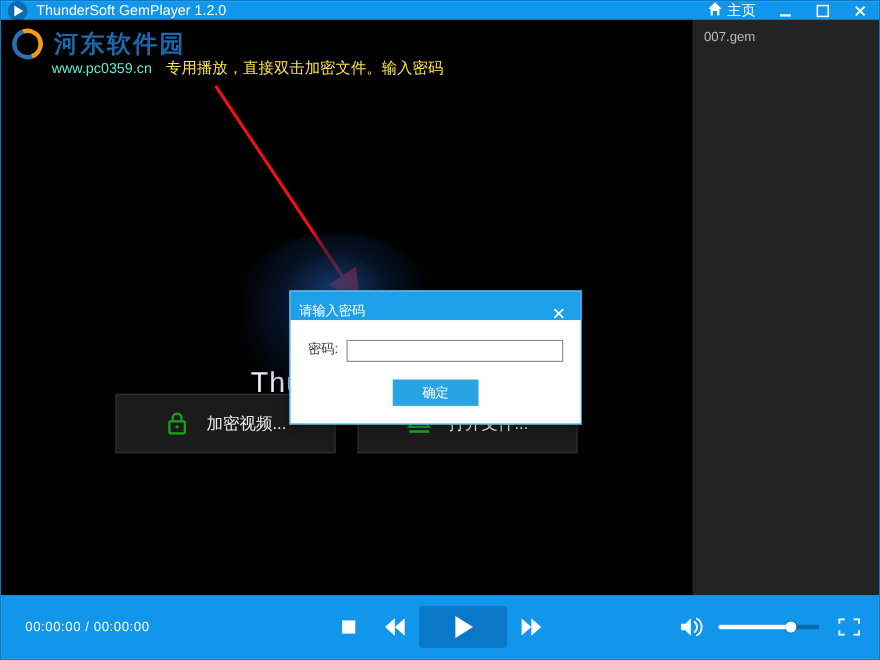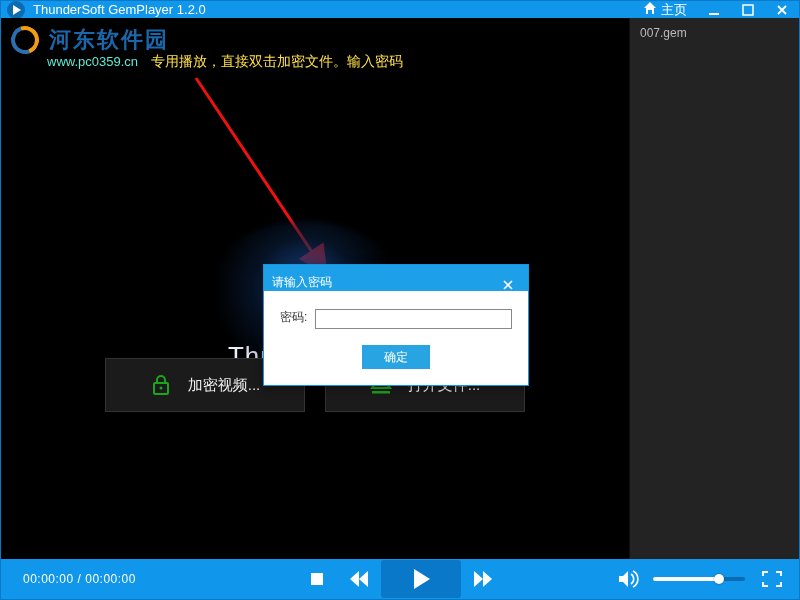--- a/index.html
+++ b/index.html
@@ -44,39 +44,39 @@
 
 
 .sidebar { width:170px; background:#232323; border-left:1px solid #111; display:flex; flex-direction:column; }
 .side-tabs { display:flex; height:28px; }
 .side-tab { flex:1; display:flex; align-items:center; justify-content:center; font-size:12px; color:#ccc; cursor:pointer; border:1px solid #3a3a3a; background:#2a2a2a; }
 .side-tab.active { background:#3b3b3b; border-color:#555; }
 .side-list { flex:1; padding: 4px 0; }
 .side-item { color:#bbb; font-size:12px; padding:4px 10px; cursor:pointer; }
 
 
-.controls { height:40px; background:#1096ea; display:flex; align-items:center; color:#fff; padding: 0 10px 0 22px; gap:6px; }
+.controls { height:58px; background:#1096ea; display:flex; align-items:center; color:#fff; padding: 0 10px 0 22px; gap:6px; }
 .time { font-size:12px; letter-spacing:0.5px; }
 .ctrl-spacer { flex:1; }
 .ctrl-group { display:flex; align-items:center; gap:2px; position:absolute; left:50%; transform:translateX(-50%); }
 .ctrl-btn { width:40px; height:40px; display:flex; align-items:center; justify-content:center; cursor:pointer; border-radius:3px; }
 .play-btn { width:80px; height:38px; background:#0a78c8; border-radius:3px; display:flex; align-items:center; justify-content:center; cursor:pointer; }
 .right-ctrls { display:flex; align-items:center; gap:10px; }
 .vol-slider { width:92px; height:4px; background:#0a6bb3; position:relative; border-radius:2px; }
 .vol-fill { position:absolute; left:0; top:0; bottom:0; width:72%; background:#fff; border-radius:2px; }
 .vol-thumb { position:absolute; left:72%; top:50%; width:10px; height:10px; background:#fff; border-radius:50%; transform:translate(-50%,-50%); box-shadow:0 0 2px rgba(0,0,0,0.4); }
 
 
 .modal { position:absolute; left:262px; top:246px; width:266px; background:#fff; border:1px solid #1496e0; box-shadow:0 2px 10px rgba(0,0,0,0.4); }
 .modal-title { height:26px; background:#1ea0e8; color:#fff; font-size:12px; display:flex; align-items:flex-end; padding:0 8px; justify-content:space-between; }
 .modal-title .x { cursor:pointer; font-size:14px; width:18px; text-align:center; }
 .modal-body { padding:18px 16px 14px 16px; font-size:12px; color:#333; }
 .modal-row { display:flex; align-items:flex-start; gap:8px; }
 .modal-row input { flex:1; height:20px; border:1px solid #888; padding:0 4px; font-size:12px; }
-.modal-ok { display:block; margin:16px auto 2px auto; width:68px; height:24px; background:#29a4e2; color:#fff; border:none; font-size:12px; cursor:pointer; }
+.modal-ok { display:block; margin:16px auto 2px auto; width:78px; height:24px; background:#29a4e2; color:#fff; border:none; font-size:12px; cursor:pointer; }
 
 svg { display:block; }
 </style>
 </head>
 <body>
 
 <div class="window">
 
   <div class="titlebar">
     <div class="app-icon">

